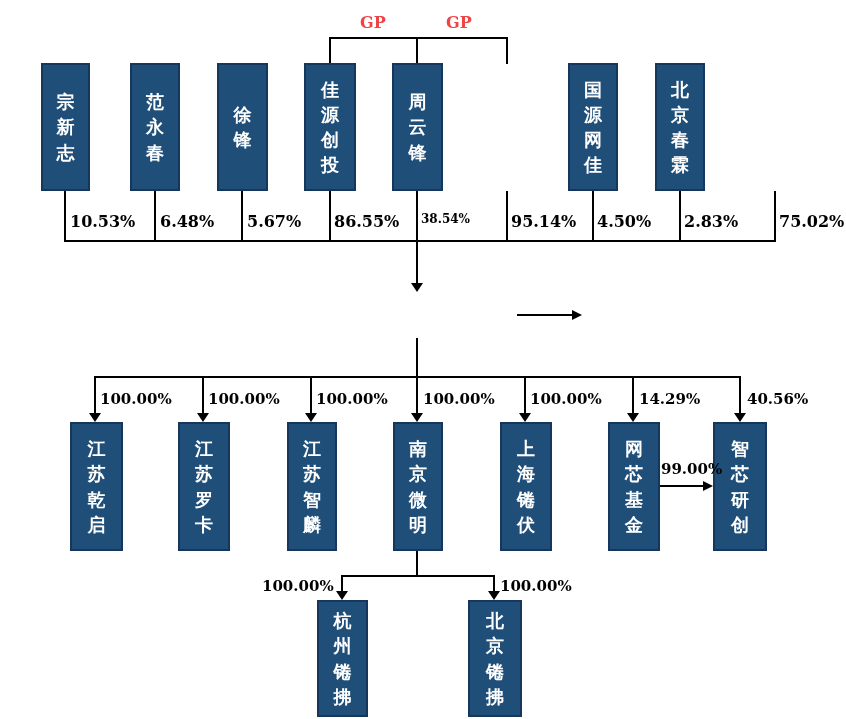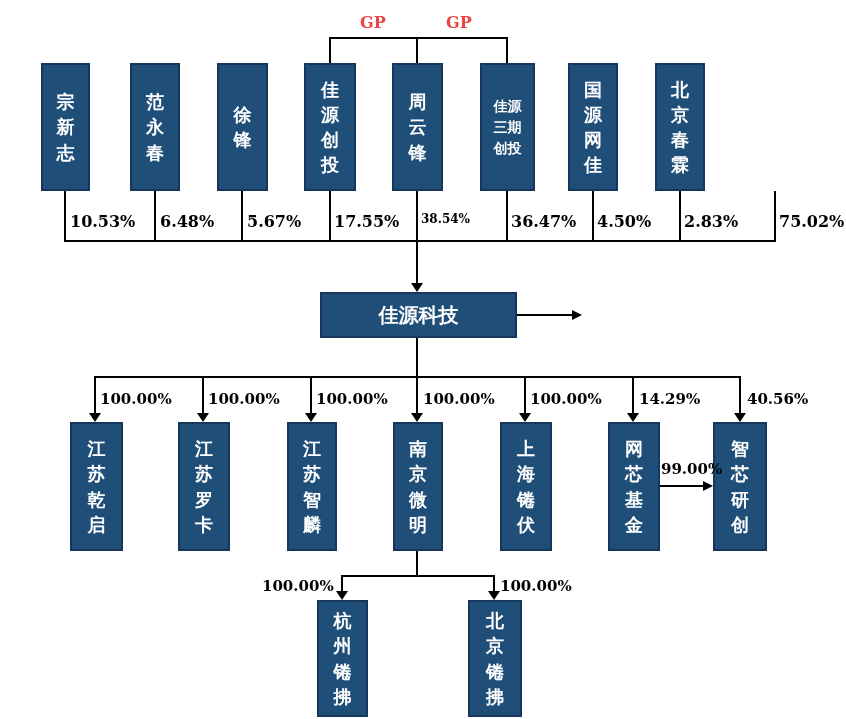--- a/index.html
+++ b/index.html
@@ -60,25 +60,20 @@
   <div class="bx" style="left:304px;top:63px;width:52px;height:128px">
     <span class="bxt">佳
 源
 创
 投</span>
     </div>
   <div class="bx" style="left:392px;top:63px;width:51px;height:128px">
     <span class="bxt">周
 云
 锋</span>
-    </div>
-  <div class="bx sm" style="left:480px;top:63px;width:55px;height:128px">
-    <span class="bxt">佳源
-三期
-创投</span>
     </div>
   <div class="bx" style="left:568px;top:63px;width:50px;height:128px">
     <span class="bxt">国
 源
 网
 佳</span>
     </div>
   <div class="bx" style="left:655px;top:63px;width:50px;height:128px">
     <span class="bxt">北
 京
@@ -93,33 +88,30 @@
   <div class="ln" style="left:416px;top:191px;width:2px;height:51px"></div>
   <div class="ln" style="left:506px;top:191px;width:2px;height:51px"></div>
   <div class="ln" style="left:592px;top:191px;width:2px;height:51px"></div>
   <div class="ln" style="left:679px;top:191px;width:2px;height:51px"></div>
   <div class="ln" style="left:774px;top:191px;width:2px;height:51px"></div>
   <div class="ln" style="left:64px;top:240px;width:712px;height:2px"></div>
 
   <div class="pct" style="left:70px;top:212px;font-size:16px">10.53%</div>
   <div class="pct" style="left:160px;top:212px;font-size:16px">6.48%</div>
   <div class="pct" style="left:247px;top:212px;font-size:16px">5.67%</div>
-  <div class="pct" style="left:334px;top:212px;font-size:16px">17.55%</div>
+  <div class="pct" style="left:334px;top:212px;font-size:16px">86.55%</div>
   <div class="pct" style="left:421px;top:212px;font-size:12px">38.54%</div>
-  <div class="pct" style="left:511px;top:212px;font-size:16px">36.47%</div>
+  <div class="pct" style="left:511px;top:212px;font-size:16px">95.14%</div>
   <div class="pct" style="left:597px;top:212px;font-size:16px">4.50%</div>
   <div class="pct" style="left:684px;top:212px;font-size:16px">2.83%</div>
   <div class="pct" style="left:779px;top:212px;font-size:16px">75.02%</div>
 
   <div class="ln" style="left:416px;top:241px;width:2px;height:44px"></div>
   <div class="ad" style="left:411px;top:283px"></div>
 
-  <div class="bx co" style="left:320px;top:292px;width:197px;height:46px">
-    <span class="bxt">佳源科技</span>
-    </div>
   <div class="ln" style="left:517px;top:314px;width:56px;height:2px"></div>
   <div class="ar" style="left:572px;top:310px"></div>
 
   <div class="ln" style="left:416px;top:338px;width:2px;height:40px"></div>
   <div class="ln" style="left:94px;top:376px;width:647px;height:2px"></div>
   <div class="ln" style="left:94px;top:378px;width:2px;height:38px"></div>
   <div class="ln" style="left:202px;top:378px;width:2px;height:38px"></div>
   <div class="ln" style="left:310px;top:378px;width:2px;height:38px"></div>
   <div class="ln" style="left:416px;top:378px;width:2px;height:38px"></div>
   <div class="ln" style="left:524px;top:378px;width:2px;height:38px"></div>

